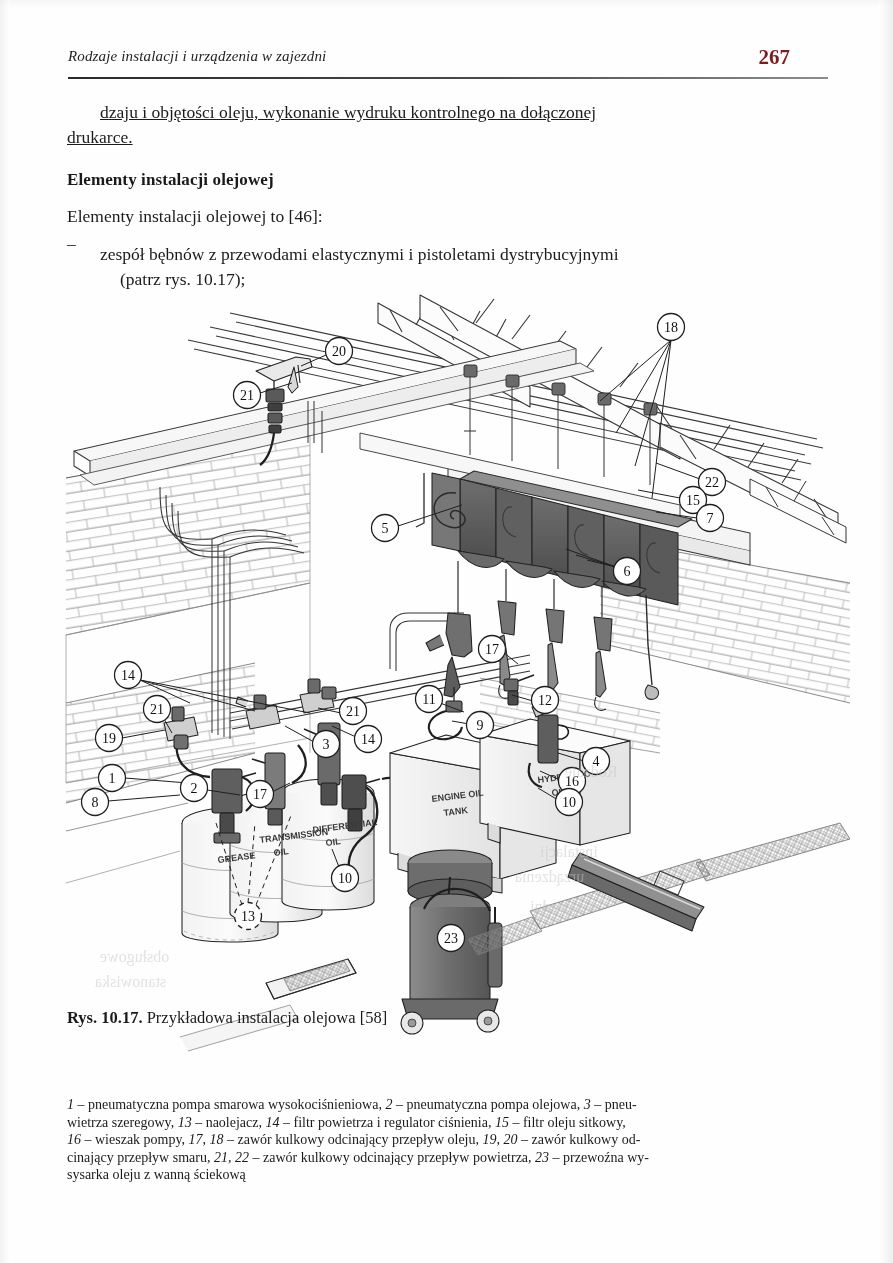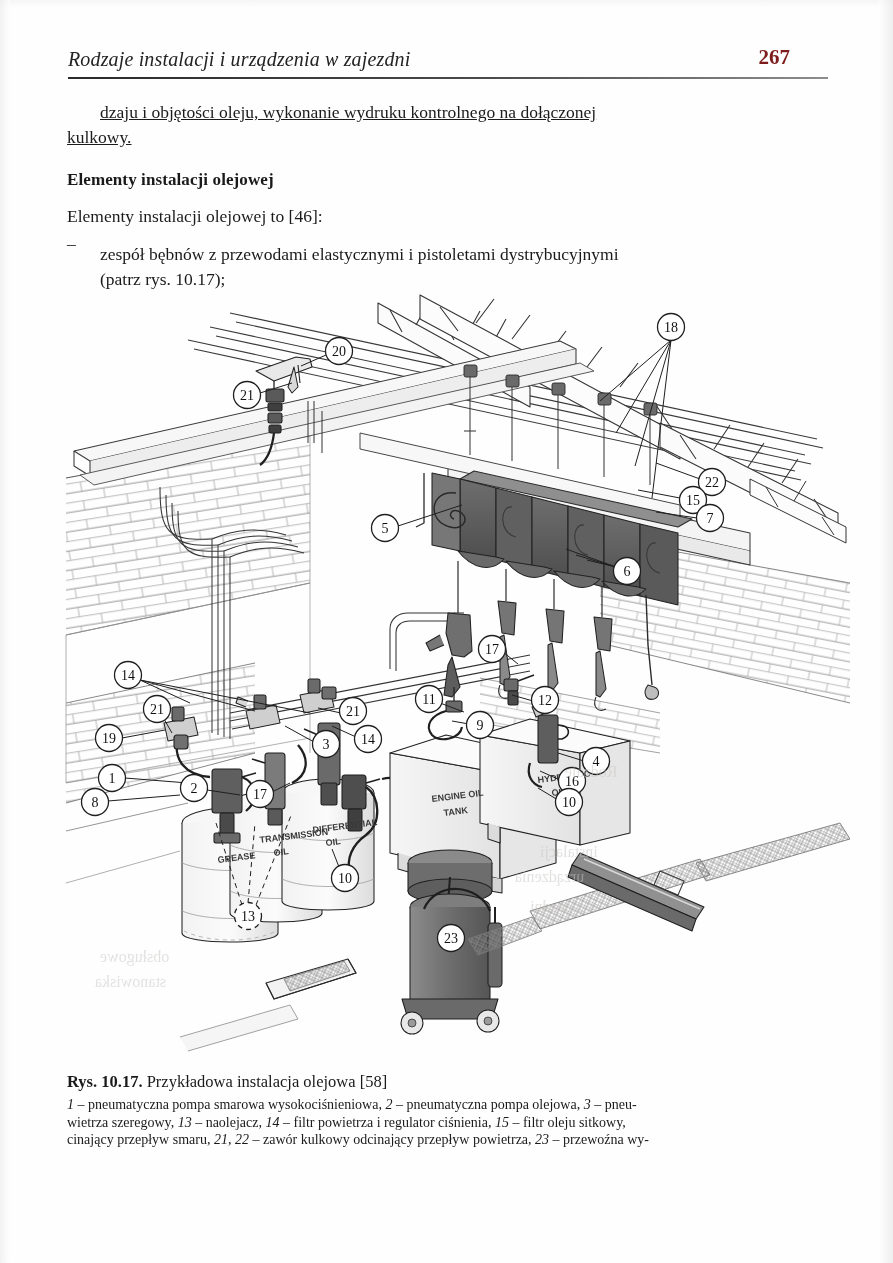--- a/index.html
+++ b/index.html
@@ -15,21 +15,21 @@
     background:linear-gradient(90deg,#e8e8e8,#ffffff); opacity:.55; }
   .scan-edge-right { position:absolute; right:0; top:0; width:14px; height:1263px;
     background:linear-gradient(270deg,#e4e4e4,#ffffff); opacity:.6; }
   .scan-edge-top { position:absolute; left:0; top:0; width:893px; height:8px;
     background:linear-gradient(180deg,#ededed,#ffffff); opacity:.5; }
 
   
   .runhead { position:absolute; left:68px; top:48px; width:760px; height:34px; }
   .runhead-title {
     position:absolute; left:0; top:0;
-    font-style:italic; font-size:20px; letter-spacing:.15px;
+    font-style:italic; font-size:15px; letter-spacing:.15px;
     white-space:nowrap; color:#232323;
   }
   .runhead-page {
     position:absolute; right:38px; top:-3px;
     font-weight:bold; font-size:21px; color:#7f1d1d;
   }
   .runhead-rule {
     position:absolute; left:0; top:29px; width:760px; height:2px;
     background:linear-gradient(90deg,#2a2a2a 0%,#4a4a4a 55%,#8d8d8d 100%);
   }
@@ -49,36 +49,36 @@
   .p2 { left:67px; top:204px; width:760px; }
 
   .bullet-row { position:absolute; left:67px; top:231px; width:770px; }
   .bullet-dash {
     position:absolute; left:0; top:0; font-size:17.5px; line-height:25px;
   }
   .bullet-text {
     position:absolute; left:33px; top:11px; width:737px;
     font-size:17.5px; line-height:25px;
   }
-  .bullet-text .l2 { display:block; }
+  .bullet-text .l2 { display:block;margin-left:20px; }
 
   
   .figure { position:absolute; left:60px; top:283px; width:790px; height:770px; }
   .figure svg { display:block; }
 
   
   .ghost {
     position:absolute; font-family:"Liberation Serif", serif;
     color:#c9c6c4; font-size:16px; opacity:.5;
     transform:scaleX(-1); white-space:nowrap; pointer-events:none;
   }
 
   
   .fig-caption {
-    position:absolute; left:67px; top:1072px; width:782px;
+    position:absolute; left:67px; top:1008px; width:782px;
     font-size:16px; line-height:19px;
   }
   .fig-caption .ttl { font-size:16.5px; }
   .fig-caption .ttl b { font-weight:bold; }
   .legend {
     position:absolute; left:67px; top:1096px; width:784px;
     font-size:14px; line-height:17.6px; text-align:justify;
   }
   .legend i { font-style:italic; }
   .legend .ln { display:block; white-space:nowrap; }
@@ -93,21 +93,21 @@
   <div class="scan-edge-right"></div>
 
   <div class="runhead">
     <div class="runhead-title">Rodzaje instalacji i urządzenia w zajezdni</div>
     <div class="runhead-page">267</div>
     <div class="runhead-rule"></div>
   </div>
 
   <div class="para p1">
     <span>dzaju i objętości oleju, wykonanie wydruku kontrolnego na dołączonej</span>
-    <span class="l2">kulkowy.</span>
+    <span class="l2">drukarce.</span>
   </div>
 
   <div class="subhead">Elementy instalacji olejowej</div>
 
   <div class="para p2">Elementy instalacji olejowej to [46]:</div>
 
   <div class="bullet-row">
     <span class="bullet-dash">–</span>
     <span class="bullet-text">
       <span>zespół bębnów z przewodami elastycznymi i pistoletami dystrybucyjnymi</span>
@@ -590,16 +590,18 @@
   </div>
 
   <div class="fig-caption">
     <span class="ttl"><b>Rys. 10.17.</b>
     <span>Przykładowa instalacja olejowa [58]</span></span>
   </div>
 
   <div class="legend" id="legend-block">
       <span class="ln"><i>1</i> – pneumatyczna pompa smarowa wysokociśnieniowa, <i>2</i> – pneumatyczna pompa olejowa, <i>3</i> – pneu-</span>
       <span class="ln">wietrza szeregowy, <i>13</i> – naolejacz, <i>14</i> – filtr powietrza i regulator ciśnienia, <i>15</i> – filtr oleju sitkowy,</span>
+      <span class="ln"><i>16</i> – wieszak pompy, <i>17</i>, <i>18</i> – zawór kulkowy odcinający przepływ oleju, <i>19</i>, <i>20</i> – zawór kulkowy od-</span>
       <span class="ln">cinający przepływ smaru, <i>21</i>, <i>22</i> – zawór kulkowy odcinający przepływ powietrza, <i>23</i> – przewoźna wy-</span>
+      <span class="ln">sysarka oleju z wanną ściekową</span>
     </div>
 
 </div>
 
 </body></html>

